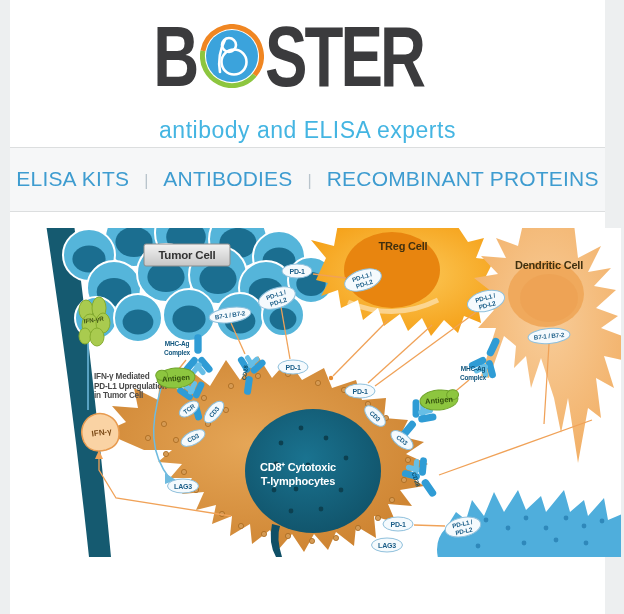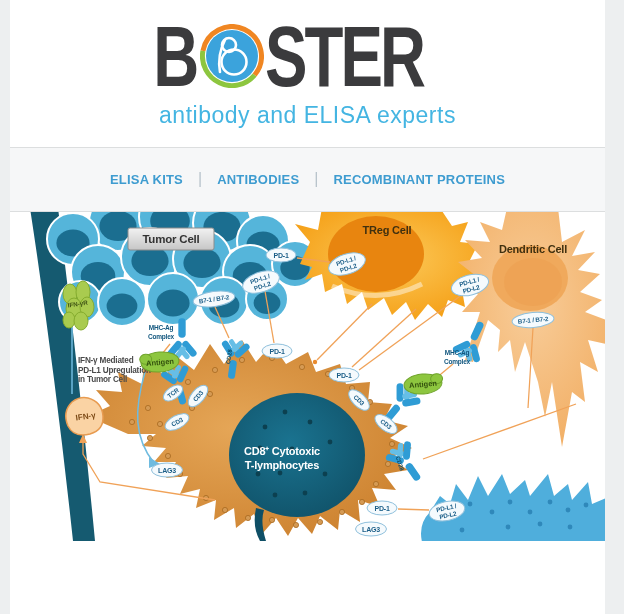--- a/index.html
+++ b/index.html
@@ -8,32 +8,32 @@
     font-family:"Liberation Sans",sans-serif;overflow:hidden;
   }
   .content{margin-left:10px;width:595px;height:614px;background:#ffffff;}
   
   header{height:147px;background:#fff;text-align:center;}
   .logo-row{display:flex;align-items:center;justify-content:center;padding-top:14px;height:84px;}
   .logo-letters{font-weight:700;font-size:86px;color:#3b3b3d;line-height:1;display:inline-block;}
   .logo-b{transform:scaleX(.74);transform-origin:right center;}
   .logo-ster{transform:scaleX(.74);transform-origin:left center;letter-spacing:-4px;}
   .logo-o{width:64px;height:64px;margin:0 1px;flex:0 0 auto;}
-  .tagline{font-size:23px;color:#44b5e2;letter-spacing:.5px;margin-top:4px;}
+  .tagline{font-size:23px;color:#44b5e2;letter-spacing:.5px;margin-top:19px;}
   
   nav{height:63px;background:#f6f7f8;border-top:1px solid #dcdedf;border-bottom:1px solid #dcdedf;
       display:flex;flex-direction:column;justify-content:center;gap:4px;text-align:center;}
   .nav-row{line-height:20px;}
-  .nav-link{color:#3e9cd0;font-weight:700;font-size:13px;text-decoration:none;letter-spacing:.2px;}
+  .nav-link{color:#3e9cd0;font-weight:400;font-size:21px;text-decoration:none;letter-spacing:.2px;}
   .nav-sep{color:#b9c4cc;margin:0 15px;font-weight:400;}
   
   .title-block{height:73px;background:#fff;display:flex;align-items:center;justify-content:center;}
   h1.page-title{margin:0;font-size:23px;font-weight:700;color:#e8872b;letter-spacing:.2px;}
   
-  figure.diagram{margin:0;width:595px;height:329px;background:#fff;}
+  figure.diagram{margin:16px;width:595px;height:329px;background:#fff;}
   svg{display:block;}
   .tcell{fill:#55b5da;stroke:#ffffff;stroke-width:2;}
   .tnuc{fill:#1b6e90;}
   .oval{fill:#f5fafd;stroke:#8fc0dc;stroke-width:1;}
   .lbl{font:700 7px "Liberation Sans",sans-serif;fill:#1b5e88;text-anchor:middle;letter-spacing:-.2px;}
   .lbl2{font:700 6.3px "Liberation Sans",sans-serif;fill:#1b5e88;text-anchor:middle;letter-spacing:-.2px;}
   .cellname{font:700 11px "Liberation Sans",sans-serif;fill:#40300f;text-anchor:middle;letter-spacing:-.2px;}
   .boxname{font:700 11.5px "Liberation Sans",sans-serif;fill:#333;text-anchor:middle;letter-spacing:-.2px;}
   .cd8txt{font:700 11px "Liberation Sans",sans-serif;fill:#fff;text-anchor:middle;letter-spacing:-.2px;}
   .mhctxt{font:700 6.5px "Liberation Sans",sans-serif;fill:#11567e;text-anchor:middle;letter-spacing:-.2px;}

